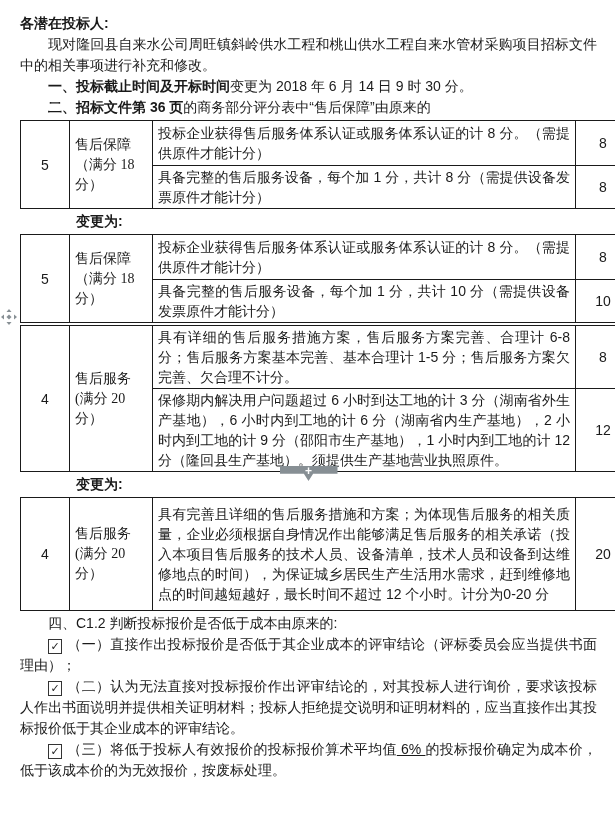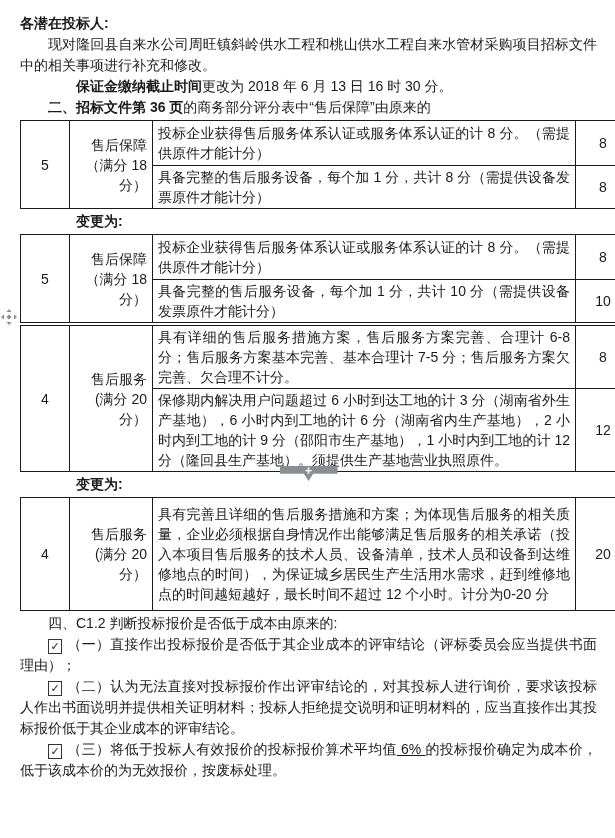--- a/index.html
+++ b/index.html
@@ -10,21 +10,21 @@
   p{margin:0;}
   b{font-weight:700;}
   .salutation{font-weight:700;}
   .ind{text-indent:2em;text-align:justify;}
   .ind4{text-indent:4em;}
   .chg{font-weight:700;margin-left:56px;}
   .u{text-decoration:underline;}
   table.tbl{border-collapse:collapse;width:592px;margin:2px 0 2px 0;table-layout:fixed;}
   table.tbl td{border:1px solid #1a1a1a;font-size:14px;line-height:20px;vertical-align:middle;padding:1px 5px;}
   td.c1{width:38px;text-align:center;}
-  td.c2{width:72px;text-align:right;padding:1px 2px;}
+  td.c2{width:72px;text-align:left;padding:1px 2px;font-family:Liberation Serif, serif;}
   td.c3{width:412px;text-align:justify;}
   td.c4{width:44px;text-align:center;}
   .r44{height:42px;}  .r40{height:38px;}
   .r62{height:60px;}  .r72{height:72px;margin-left:20px;}
   .r112{height:110px;}
   .twrap{position:relative;}
   .move-handle{position:absolute;top:-16px;left:-19px;width:16px;height:16px;display:block;}
   .plus-btn{position:absolute;left:50%;bottom:-9px;transform:translateX(-50%);
             width:58px;height:15px;background:#878f94;color:#ffffff;
             font-size:12px;font-weight:700;line-height:11px;text-align:center;
@@ -37,22 +37,22 @@
 </style>
 </head>
 <body>
 
 <div class="page">
 
   <p class="salutation">各潜在投标人:</p>
 
   <p class="ind">现对隆回县自来水公司周旺镇斜岭供水工程和桃山供水工程自来水管材采购项目招标文件中的相关事项进行补充和修改。</p>
 
+  <p class="ind"><b>一、投标截止时间及开标时间</b><span>变更为 2018 年 6 月 14 日  9 时  30 分。</span></p>
 
-  <p class="ind4"><b>保证金缴纳截止时间</b><span>更改为 2018 年 6 月 13 日 16 时 30 分。</span></p>
 
   <p class="ind"><b>二、招标文件第 36 页</b><span>的商务部分评分表中“售后保障”由原来的</span></p>
 
   <table class="tbl">
     <tbody>
         <tr>
       <td class="c1 r44" rowspan="2">5</td>
       <td class="c2" rowspan="2">
             <div>售后保障</div>
             <div>（满分 18 分）</div>
@@ -101,21 +101,21 @@
       </svg>
     </span>
     <table class="tbl">
       <tbody>
           <tr>
         <td class="c1 r62" rowspan="2">4</td>
         <td class="c2" rowspan="2">
               <div>售后服务</div>
               <div>(满分 20 分）</div>
             </td>
-        <td class="c3 r62">具有详细的售后服务措施方案，售后服务方案完善、合理计 6-8 分；售后服务方案基本完善、基本合理计 7-5 分；售后服务方案欠完善、欠合理不计分。</td>
+        <td class="c3 r62">具有详细的售后服务措施方案，售后服务方案完善、合理计 6-8 分；售后服务方案基本完善、基本合理计 1-5 分；售后服务方案欠完善、欠合理不计分。</td>
         <td class="c4">8</td>
       </tr>
       <tr>
         <td class="c3 r72">保修期内解决用户问题超过 6 小时到达工地的计 3 分（湖南省外生产基地），6 小时内到工地的计 6 分（湖南省内生产基地），2 小时内到工地的计 9 分（邵阳市生产基地），1 小时内到工地的计 12 分（隆回县生产基地）。须提供生产基地营业执照原件。</td>
         <td class="c4">12</td>
       </tr>
     </tbody>
       </table>
     <div class="plus-btn"><span>+</span></div>
   </div>

